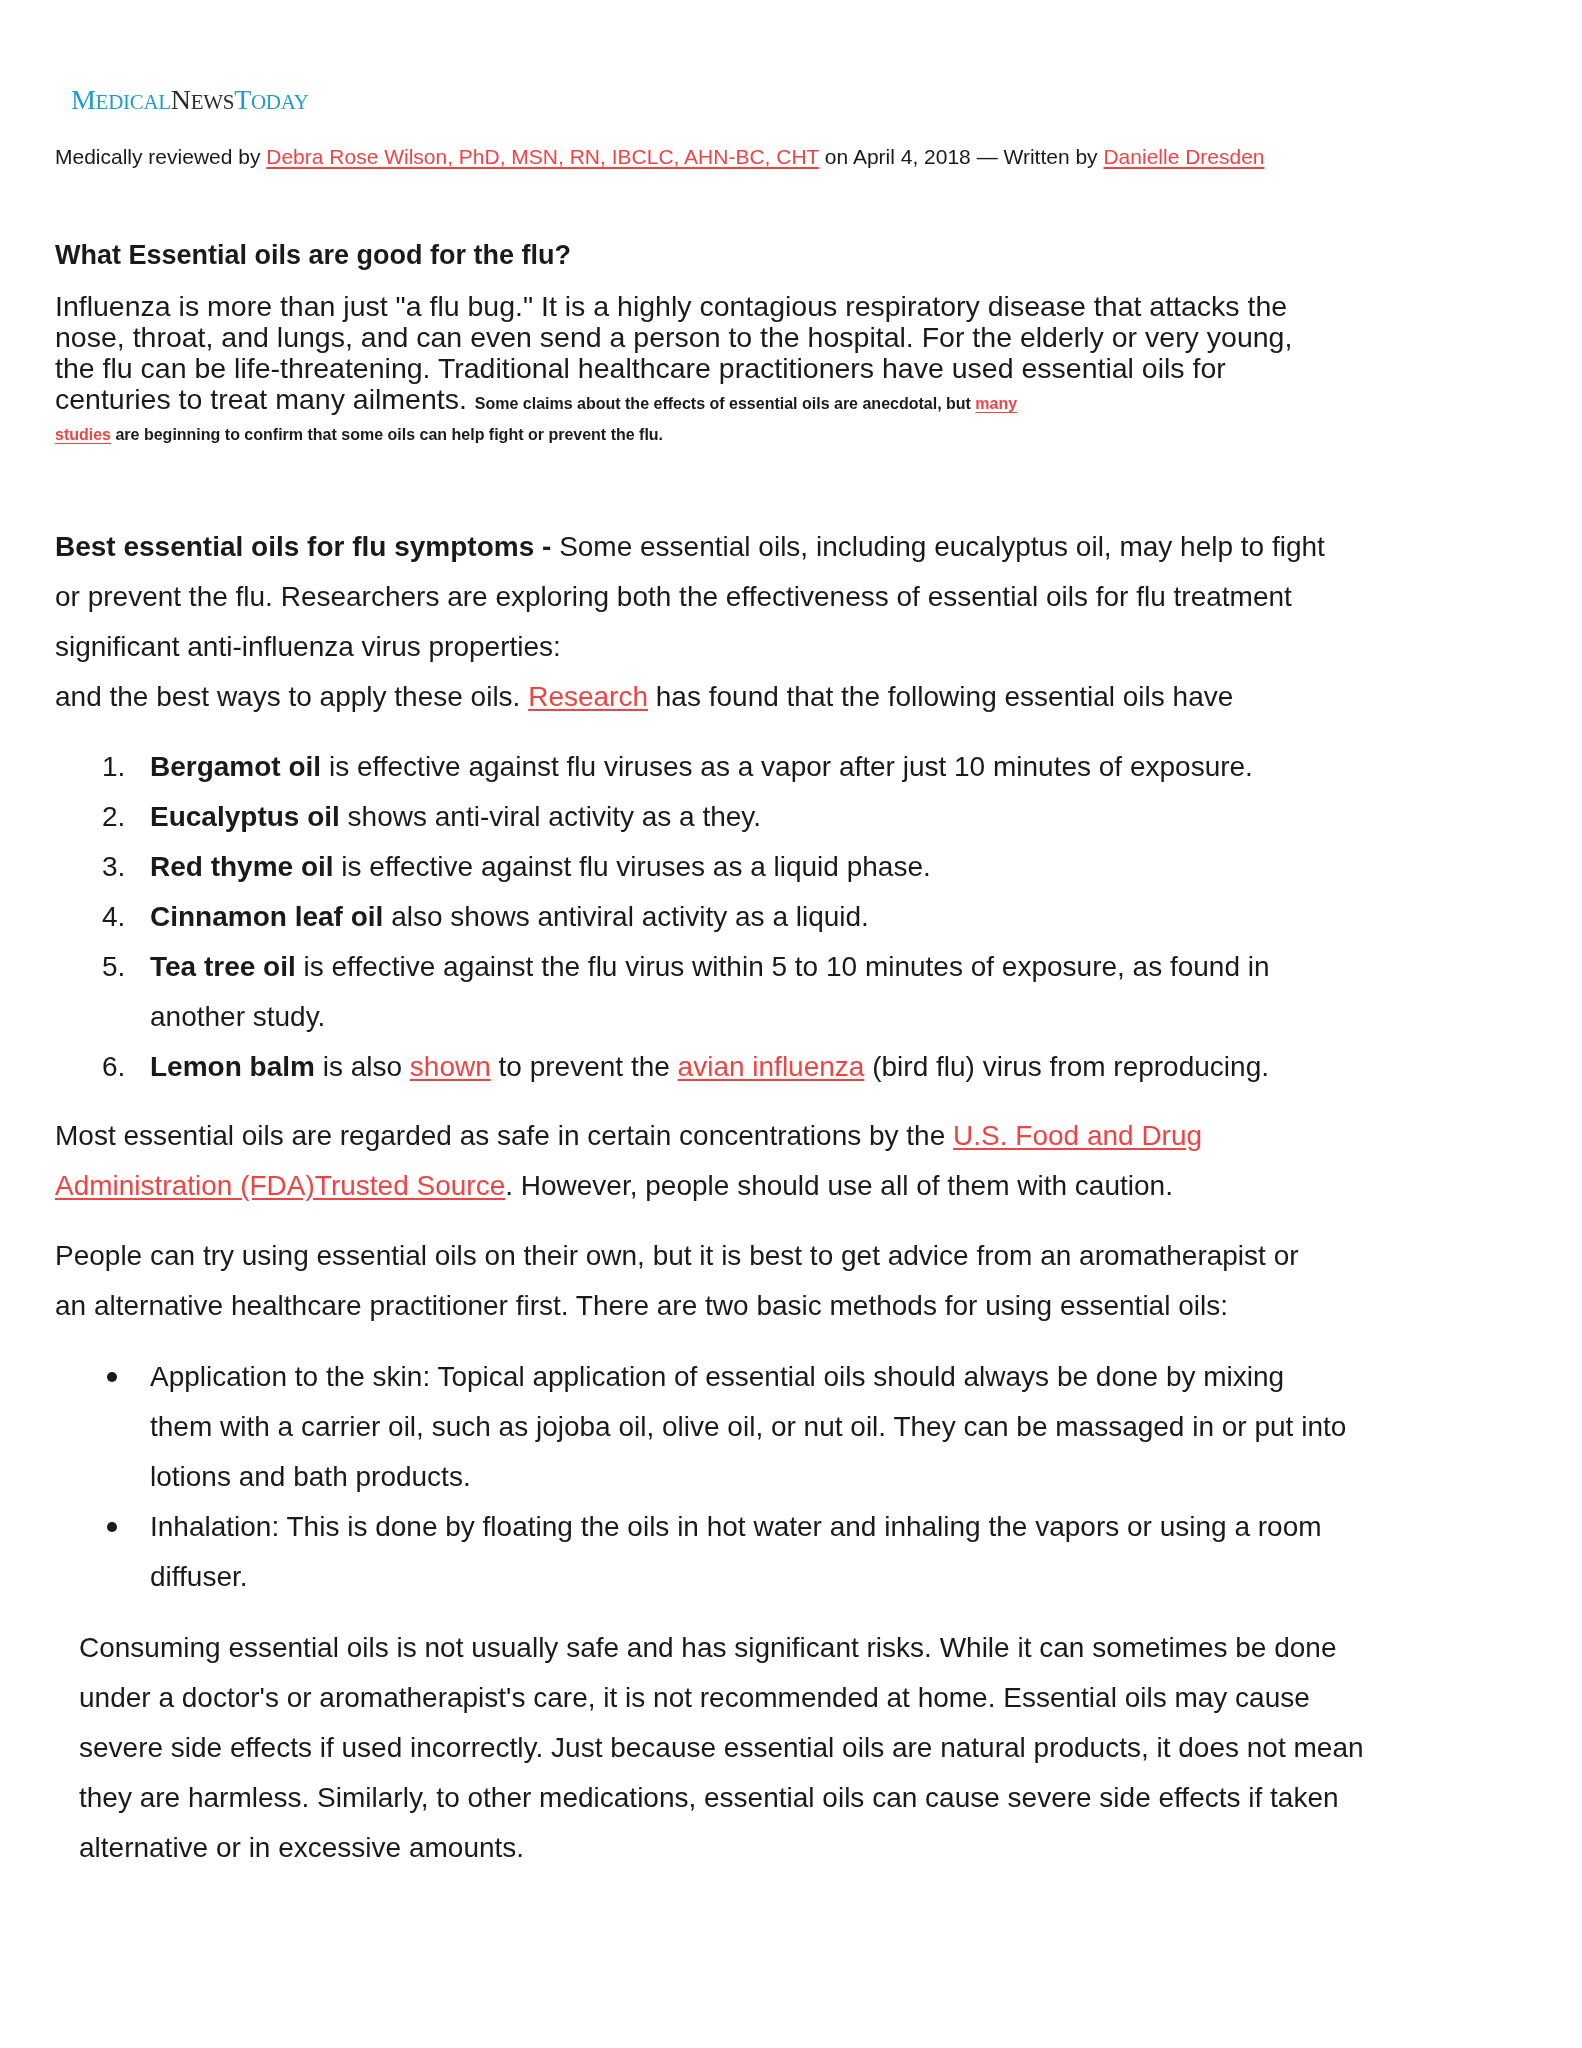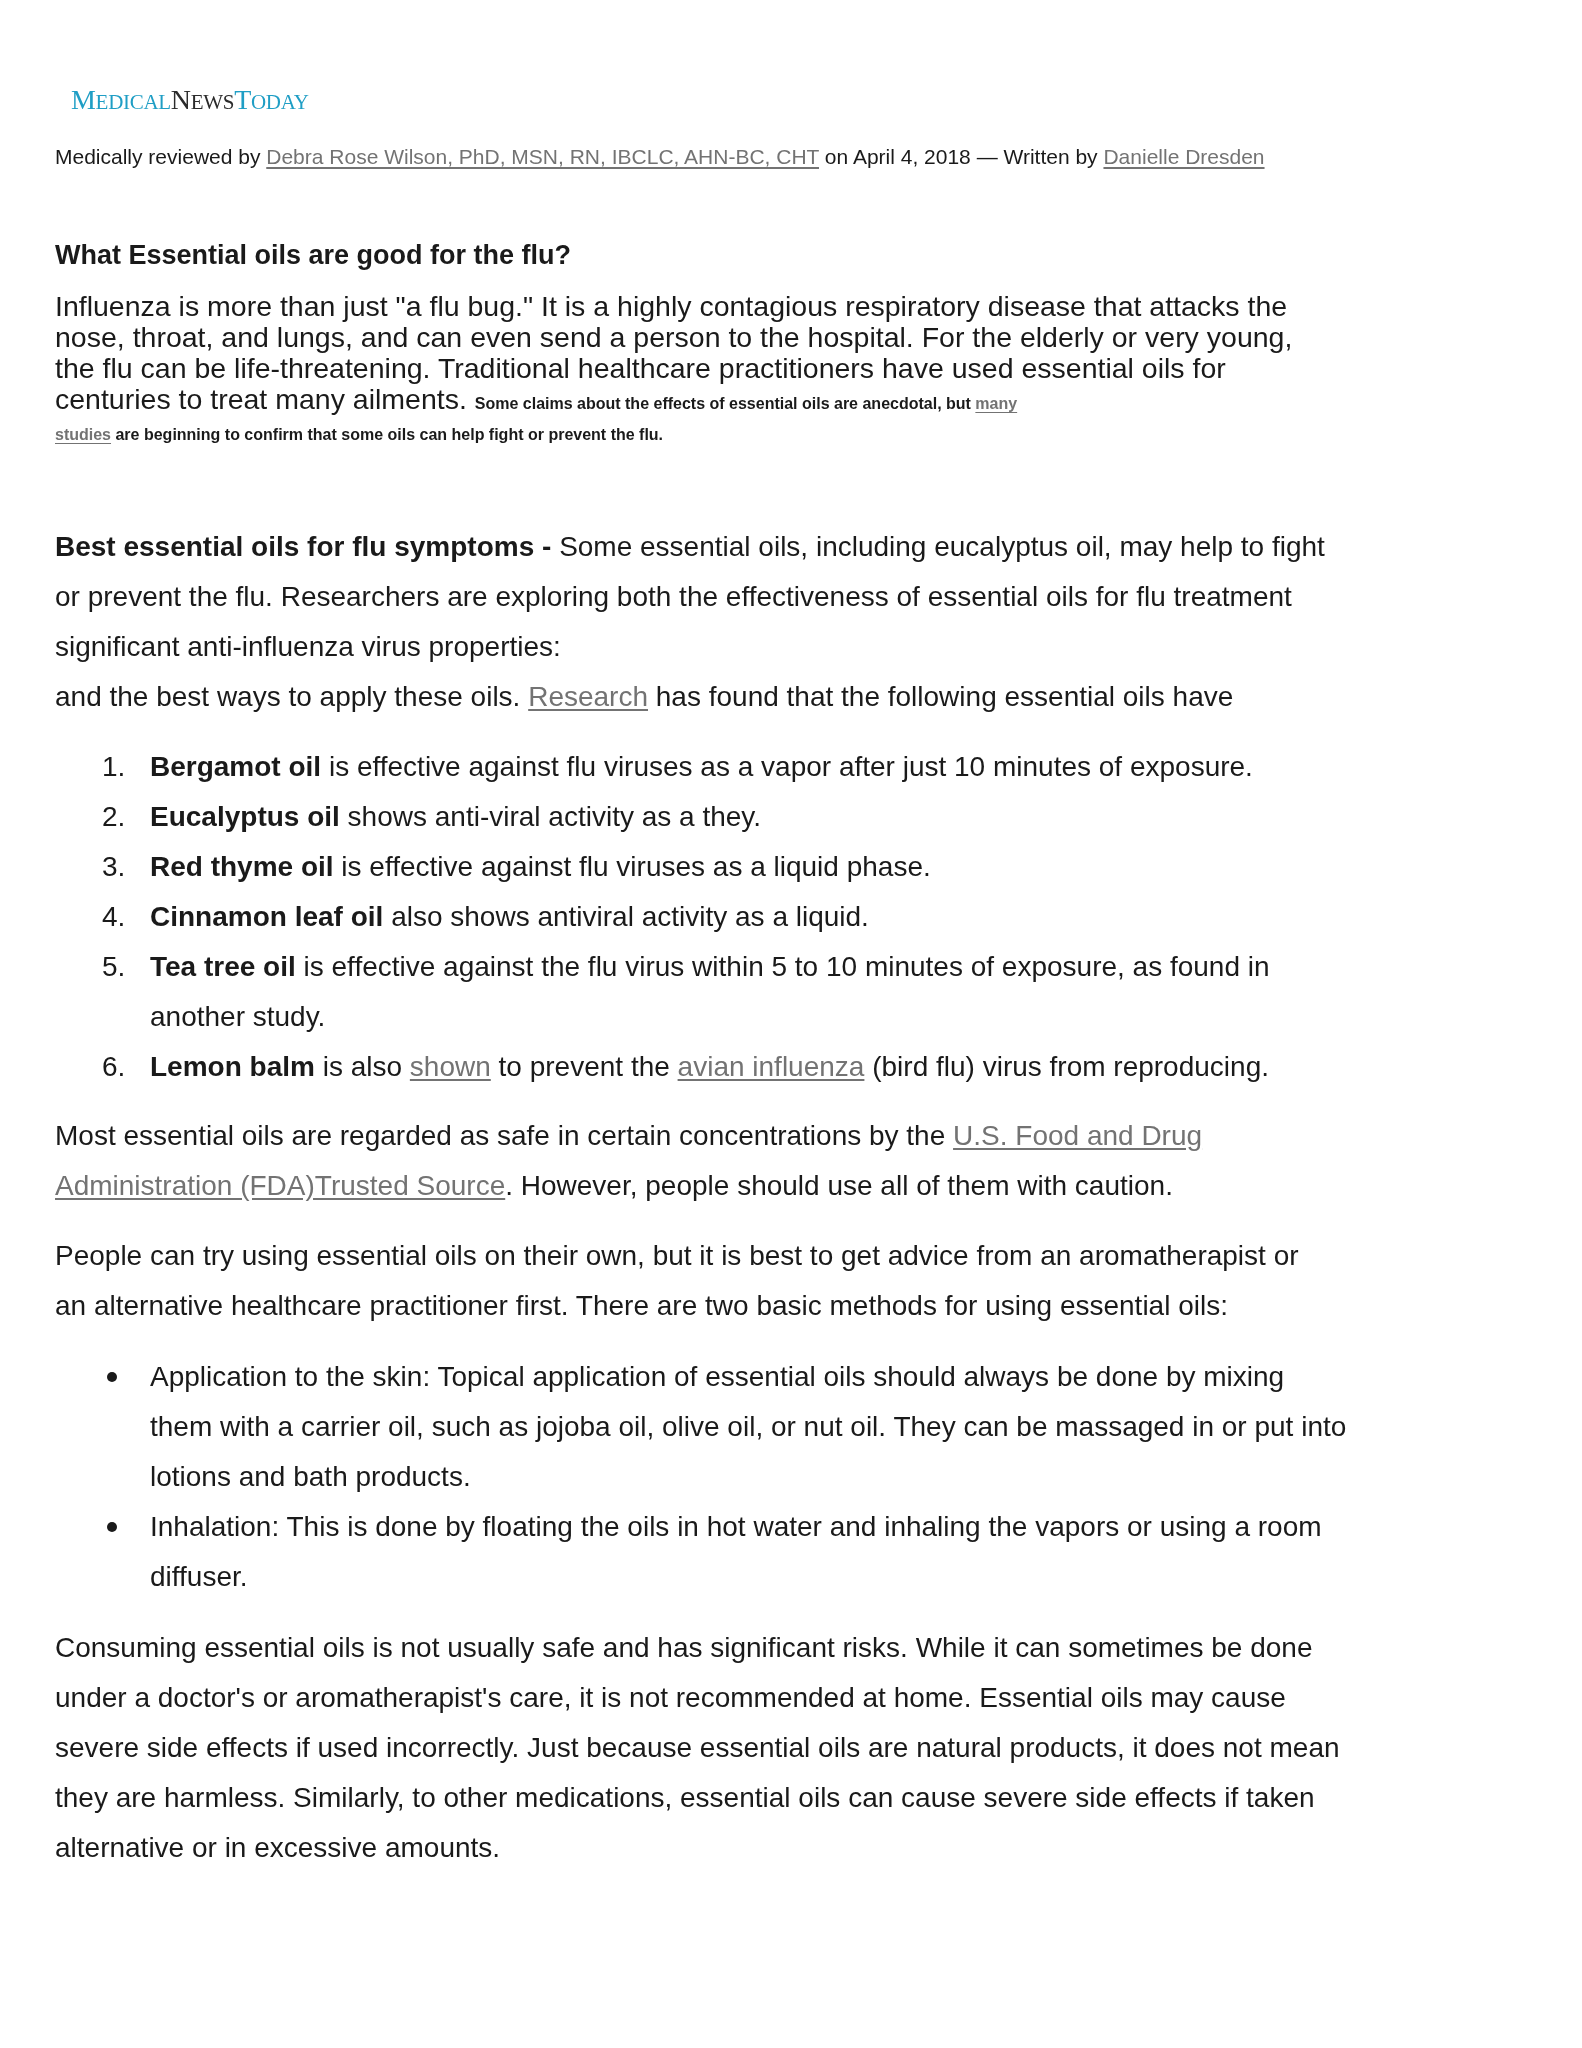--- a/index.html
+++ b/index.html
@@ -1,19 +1,19 @@
 <!DOCTYPE html>
 <html><head>
 <meta charset="utf-8">
 <style>
   html, body { margin: 0; padding: 0; background: #ffffff; }
   body { width: 1582px; height: 2048px; position: relative; overflow: hidden;
          font-family: "Liberation Sans", "DejaVu Sans", sans-serif; color: #1a1a1a; }
   .abs { position: absolute; white-space: nowrap; }
-  a, .link { color: #737373; text-decoration: underline; text-underline-offset: 3px; }
+  a, .link { color: #ef4444; text-decoration: underline; text-underline-offset: 3px; }
 
   .logo { left: 71px; top: 84px; font-family: "Liberation Serif", "DejaVu Serif", serif;
           font-size: 28px; letter-spacing: -0.3px; line-height: 32px; text-align: center; }
   .logo .big { font-size: 28px; }
   .logo .sc { font-size: 21px; }
   .logo .teal { color: #1f9ec5; }
   .logo .dark { color: #2b2b2b; }
 
   .byline { left: 55px; top: 143px; font-size: 21px; line-height: 28px; color: #1a1a1a; }
 
@@ -115,19 +115,19 @@
   </div>
   <div class="li-row">
     <span class="bullet"></span>
     <span class="li-text">Inhalation: This is done by floating the oils in hot water and inhaling the vapors or using a room</span>
   </div>
   <div class="li-row">
     <span class="li-text">diffuser.</span>
   </div>
 </div>
 
-<div class="abs body-block" style="top:1623px;">
+<div class="abs body-block" style="top:1623px;margin-left:24px;">
   <span class="line">Consuming essential oils is not usually safe and has significant risks. While it can sometimes be done</span>
   <span class="line">under a doctor's or aromatherapist's care, it is not recommended at home. Essential oils may cause</span>
   <span class="line">severe side effects if used incorrectly. Just because essential oils are natural products, it does not mean</span>
   <span class="line">they are harmless. Similarly, to other medications, essential oils can cause severe side effects if taken</span>
   <span class="line">alternative or in excessive amounts.</span>
 </div>
 
 </body></html>

